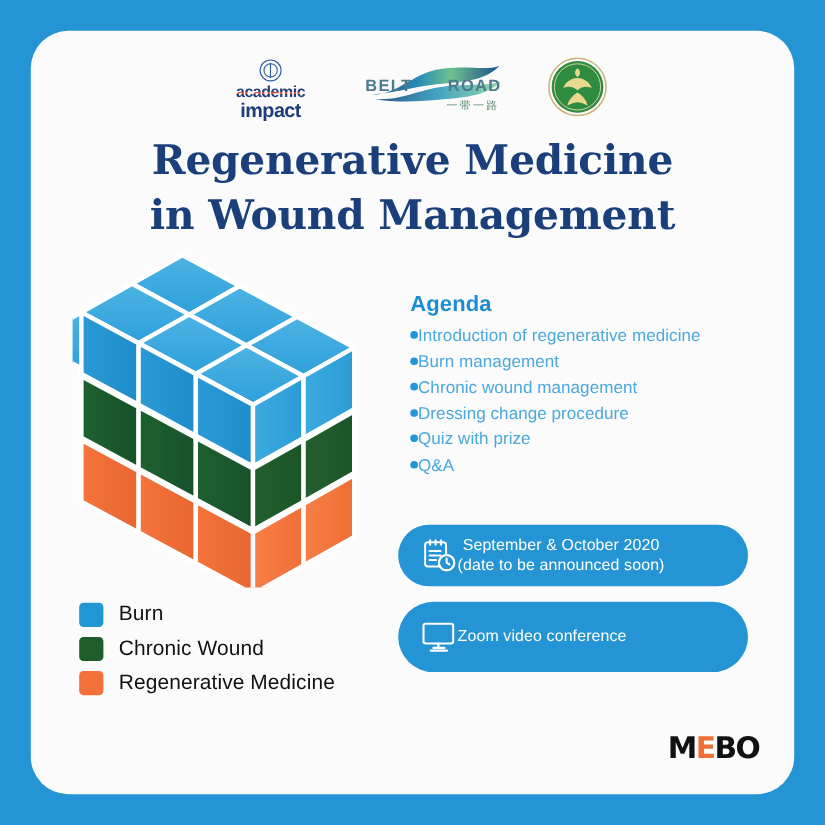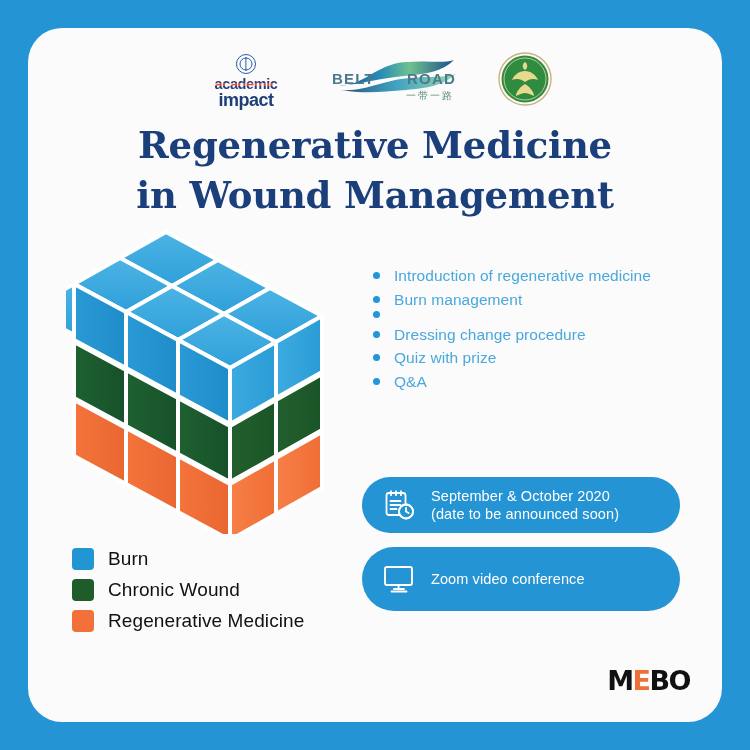--- a/index.html
+++ b/index.html
@@ -120,21 +120,21 @@
   #agenda h2 {
     color: #1b8ed1;
     font-size: 20px;
     font-weight: 700;
     margin-bottom: 7px;
     letter-spacing: 0.1px;
   }
   .agenda-item {
     display: flex;
     align-items: baseline;
-    gap: 14px;
+    gap: 0;
     margin-bottom: 4.5px;
   }
   .agenda-item .dot {
     flex: none;
     width: 7px; height: 7px;
     border-radius: 50%;
     background: #2196d9;
     position: relative;
     top: -2px;
   }
@@ -147,23 +147,23 @@
 
   
   .pill {
     position: absolute;
     left: 334px;
     width: 318px;
     background: #2494d4;
     border-radius: 40px;
     display: flex;
     align-items: center;
-    gap: 15px;
     padding: 0 20px;
     color: #ffffff;
+    text-align: center;
   }
   #pill-date { top: 449px; height: 56px; }
   #pill-zoom { top: 519px; height: 64px; }
   .pill .pill-icon { flex: none; display: flex; }
   .pill .pill-text {
     font-size: 14.5px;
     line-height: 18px;
     letter-spacing: 0.1px;
   }
   .pill .pill-text .l2 { display: block; }
@@ -325,31 +325,33 @@
           <polygon points="60,204 112,232 112,288 60,260" fill="url(#oL)"></polygon>
           <polygon points="112,232 164,260 164,316 112,288" fill="url(#oL)"></polygon>
 
           <polygon points="164,260 210,234 210,290 164,316" fill="url(#oR)"></polygon>
           <polygon points="210,234 256,208 256,264 210,290" fill="url(#oR)"></polygon>
         </g>
       </svg>
     </div>
 
     <div id="agenda">
+      <h2>Agenda</h2>
 
       <div class="agenda-item">
         <span class="dot"></span>
         <span class="txt">Introduction of regenerative medicine</span>
       </div>
       <div class="agenda-item">
         <span class="dot"></span>
         <span class="txt">Burn management</span>
       </div>
       <div class="agenda-item">
         <span class="dot"></span>
+        <span class="txt">Chronic wound management</span>
       </div>
       <div class="agenda-item">
         <span class="dot"></span>
         <span class="txt">Dressing change procedure</span>
       </div>
       <div class="agenda-item">
         <span class="dot"></span>
         <span class="txt">Quiz with prize</span>
       </div>
       <div class="agenda-item">

